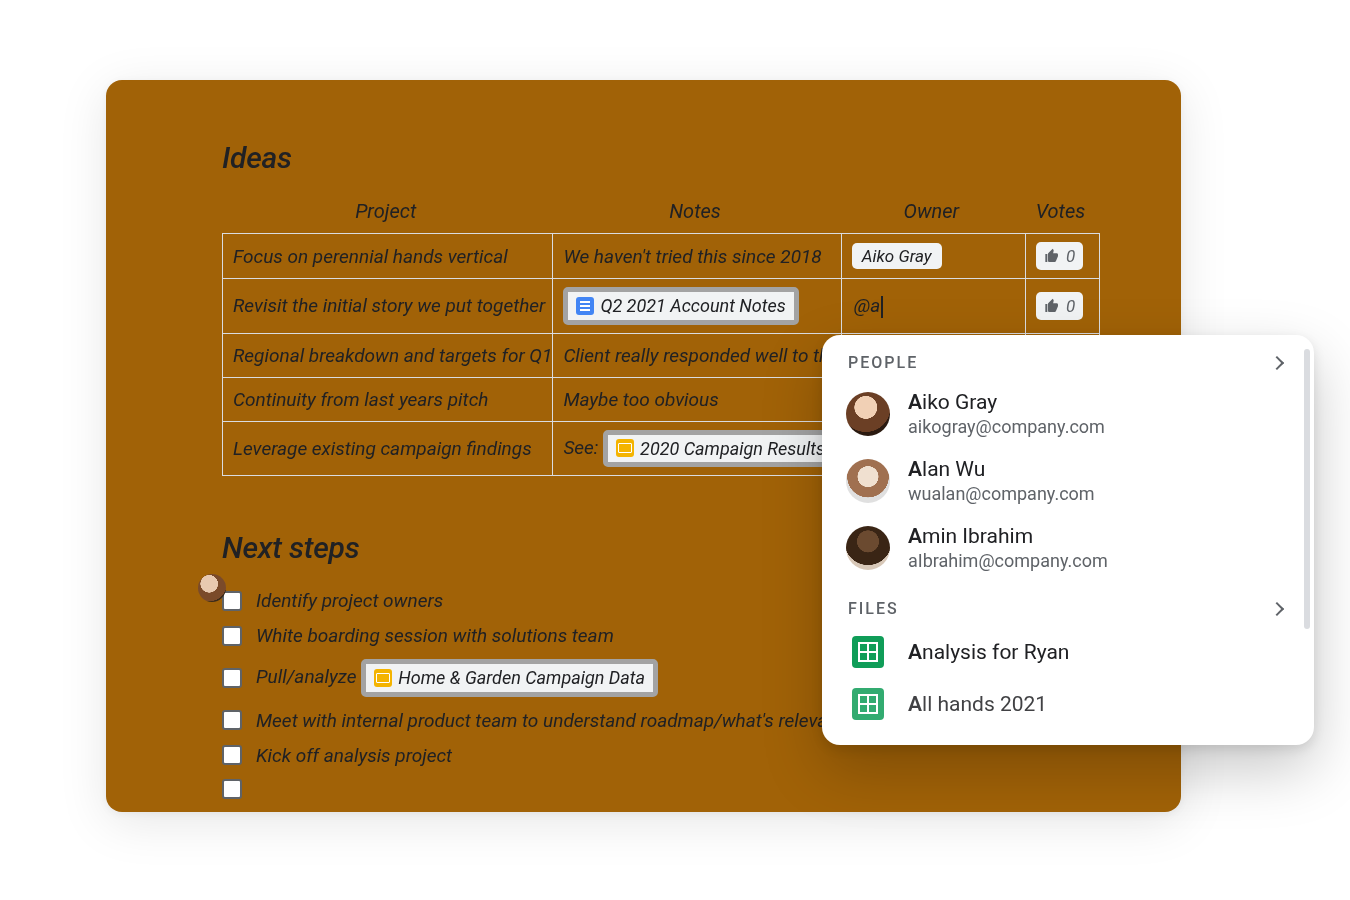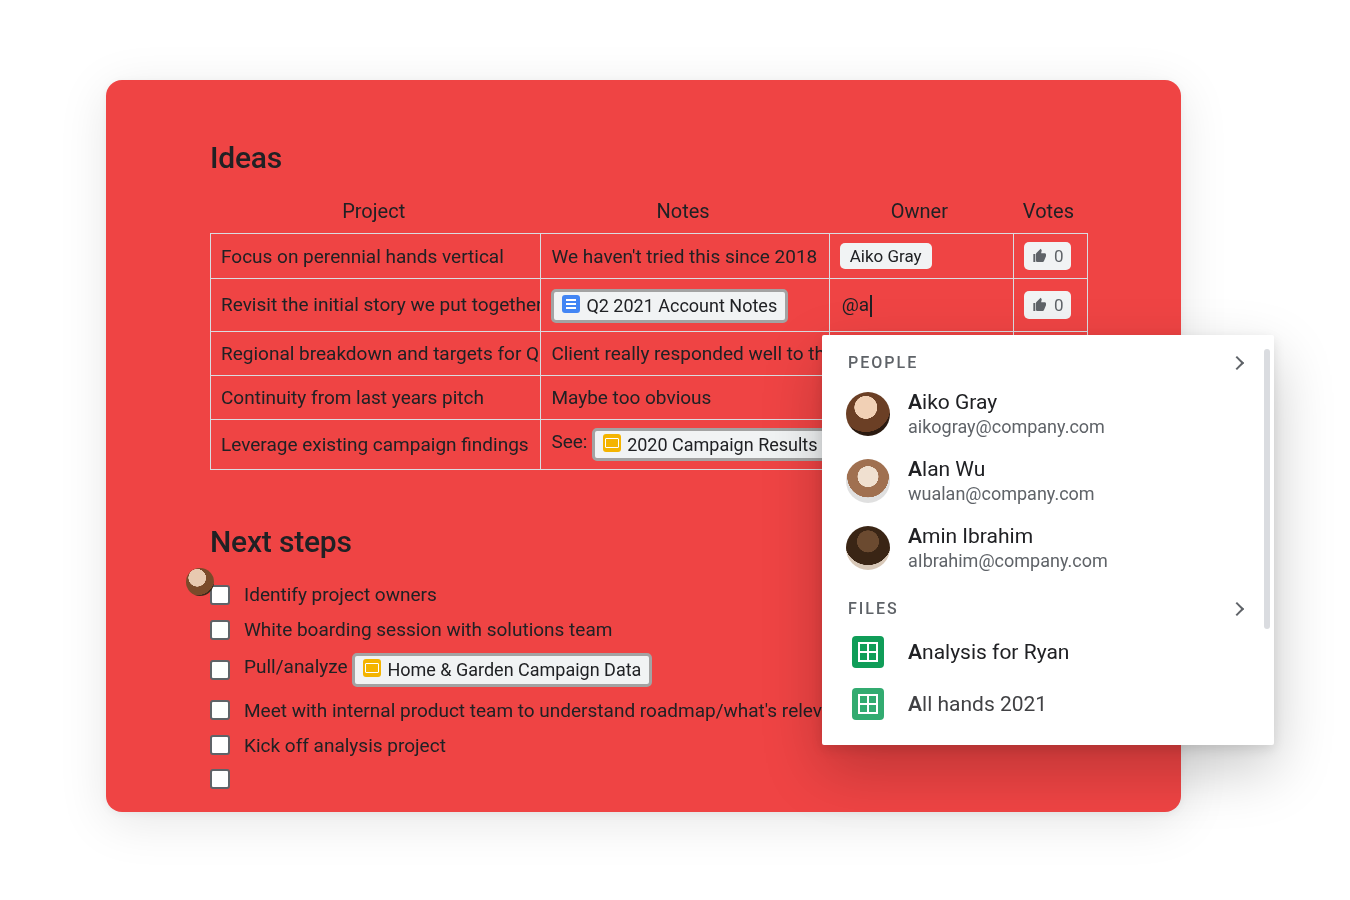--- a/index.html
+++ b/index.html
@@ -10,25 +10,26 @@
     height: 900px;
     position: relative;
     color: #202124;
   }
   .card {
     position: absolute;
     left: 106px;
     top: 80px;
     width: 1075px;
     height: 732px;
-    background: #ef4444;
+    background: #a16207;
     border-radius: 16px;
     box-shadow: 0 10px 50px rgba(0,0,0,0.10), 0 2px 8px rgba(0,0,0,0.05);
-    padding: 60px 0 0 4px;
+    padding: 60px 0 0 16px;
     overflow: hidden;
+    font-style: italic;
   }
   .content { padding: 0 96px 0 100px; }
   h2.section {
     font-size: 30px;
     font-weight: 500;
     margin-bottom: 18px;
     letter-spacing: -0.2px;
   }
   table.ideas {
     width: 878px;
@@ -51,23 +52,24 @@
     white-space: nowrap;
     overflow: hidden;
   }
   col.c-project { width: 330px; }
   col.c-notes   { width: 288px; }
   col.c-owner   { width: 184px; }
   col.c-votes   { width: 74px; }
 
   .chip {
     display: inline-flex;
+    align-items: center;
     gap: 6px;
     background: #f1f3f4;
-    border: 3px solid #a3a3a3;
+    border: 5px solid #a3a3a3;
     border-radius: 5px;
     padding: 3px 8px;
     font-size: 18px;
     line-height: 1.2;
   }
   .chip .ic {
     width: 18px; height: 18px; border-radius: 3px;
     display: inline-flex; align-items: center; justify-content: center;
     font-size: 11px; color: #fff; font-weight: bold;
   }
@@ -118,24 +120,24 @@
   .cb {
     width:20px; height:20px; border:2px solid #5f6368; border-radius:3px;
     flex:0 0 20px; background:#fff;
   }
 
   
   .dropdown {
     position:absolute;
     left: 822px;
     top: 335px;
-    width: 452px;
+    width: 492px;
     height: 410px;
     background:#fff;
-    border-radius:2px;
+    border-radius:18px;
     box-shadow: 0 24px 60px rgba(0,0,0,0.22), 0 4px 12px rgba(0,0,0,0.10);
     overflow:hidden;
   }
   .dd-scroll {
     position:absolute; right:4px; top:14px; width:6px; height:280px;
     background:#dadce0; border-radius:3px;
   }
   .dd-section {
     display:flex; align-items:center; justify-content:space-between;
     padding: 18px 26px 8px 26px;

